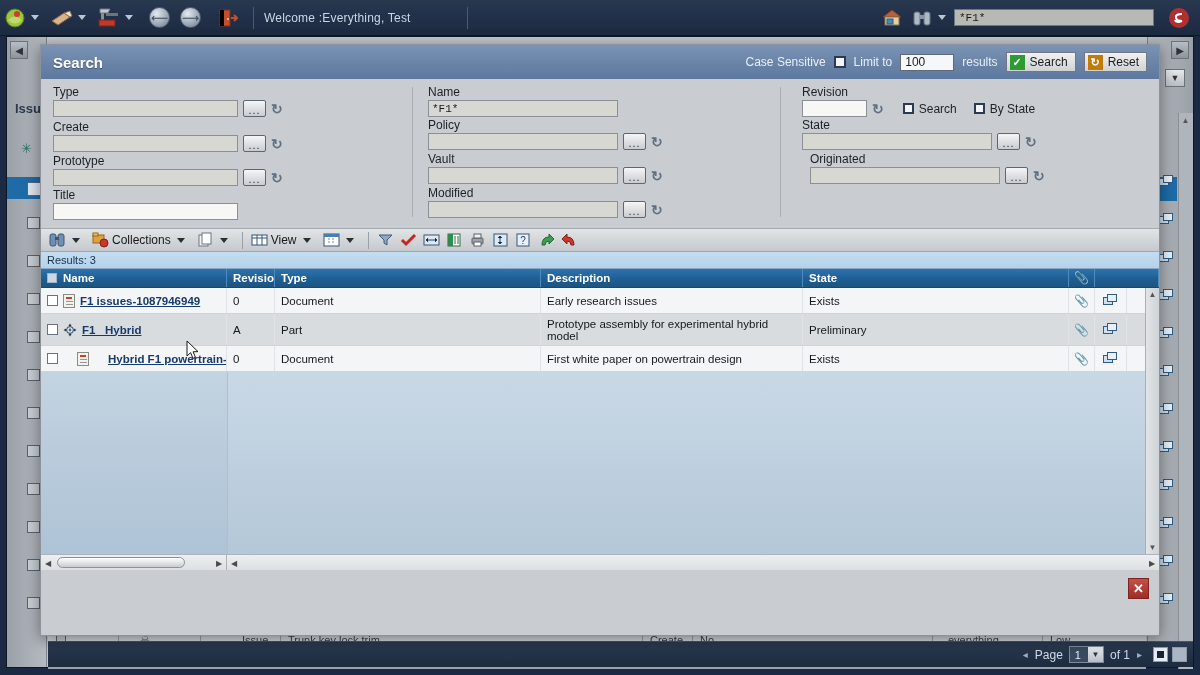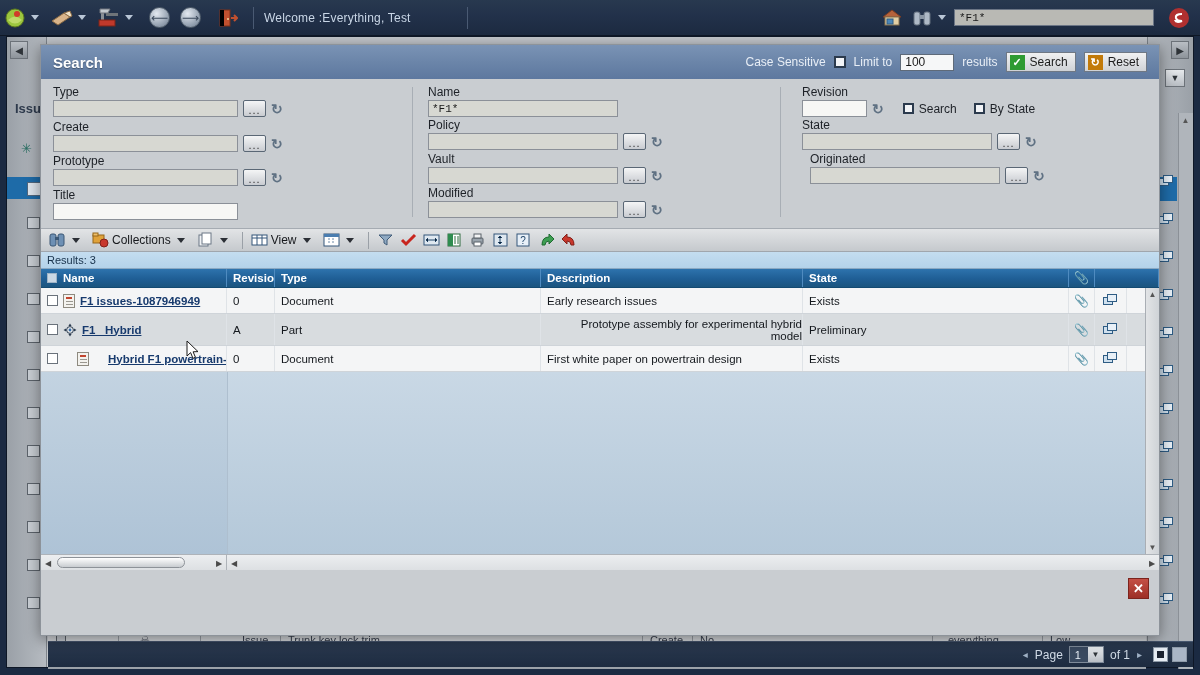--- a/index.html
+++ b/index.html
@@ -238,21 +238,21 @@
     display: flex; height: 19px;
     background: linear-gradient(to bottom,#2e73ad 0%, #1f5e95 55%, #1b557f 100%);
     border-bottom: 1px solid #134a72;
   }
   .th {
     color: #fff; font-size: 11.5px; font-weight: bold; line-height: 19px;
     padding-left: 6px; border-right: 1px solid #4f8bc0; overflow: hidden; white-space: nowrap;
   }
   .th.hdrchk { display: flex; align-items: center; gap: 6px; padding-left: 6px; }
   .th-sq { width: 10px; height: 10px; background: #cbd8e4; border: 1px solid #9fb4c7; }
-  .tbody { position: absolute; left: 0; top: 19px; right: 0; bottom: 0; text-align: right; }
+  .tbody { position: absolute; left: 0; top: 19px; right: 0; bottom: 0; }
   .tr { display: flex; height: 26px; border-bottom: 1px solid #cfd4d9; }
   .tr.odd { background: #f4f5f6; }
   .tr.even { background: #d8dcdf; }
   .td {
     font-size: 11.5px; color: #14181d; padding-left: 6px;
     display: flex; align-items: center; border-right: 1px solid #dfe3e7;
     overflow: hidden; white-space: nowrap;
   }
   .td.wrap { white-space: normal; line-height: 12px; }
   .td .lnk {

